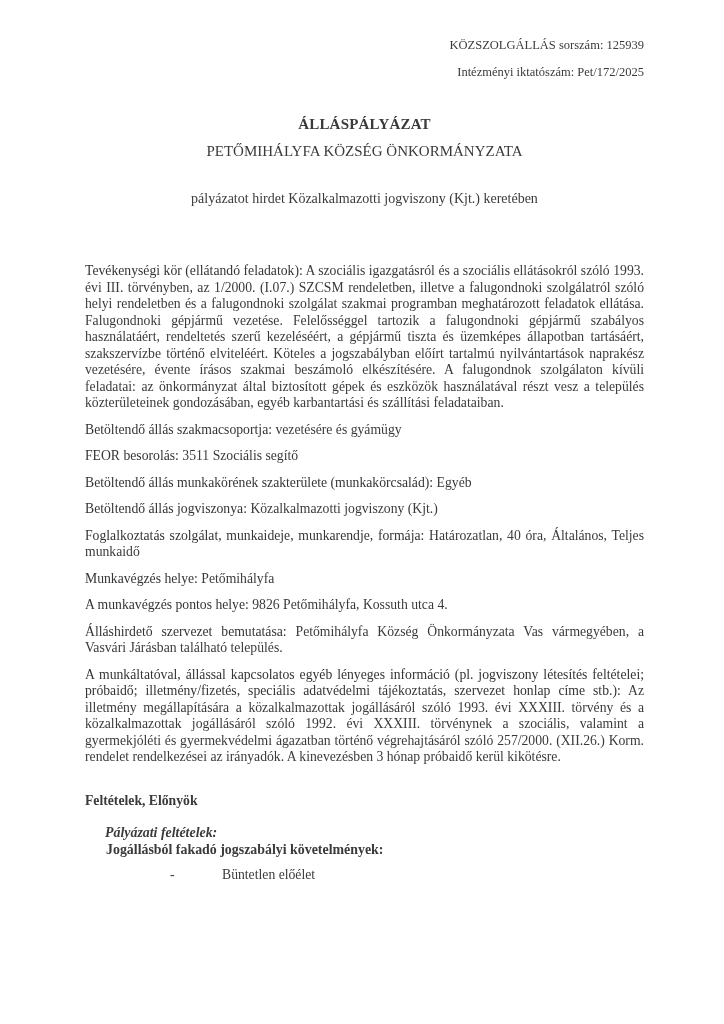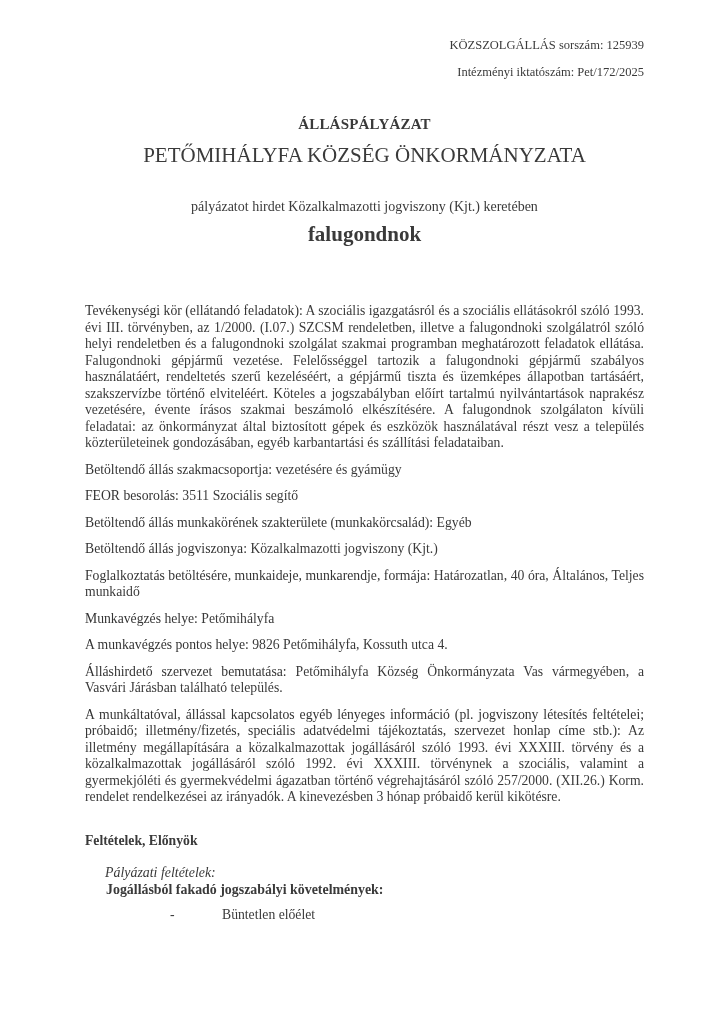--- a/index.html
+++ b/index.html
@@ -25,21 +25,21 @@
   }
   .doc-header .hline { margin-bottom: 12px; }
   
   .title-block { text-align: center; margin-top: 36px; }
   .title-main {
     font-size: 15px;
     font-weight: bold;
     letter-spacing: 0.2px;
   }
   .title-org {
-    font-size: 21px;
+    font-size: 15px;
     margin-top: 10px;
   }
   .title-announce {
     font-size: 14px;
     margin-top: 31px;
   }
   .title-position {
     font-size: 21px;
     font-weight: bold;
     margin-top: 7px;
@@ -59,21 +59,21 @@
     margin-bottom: 10px;
   }
   .lbl { font-weight: normal; color: #343434; }
   
   .cond-heading {
     font-weight: bold;
     margin-top: 27px;
     font-size: 13.7px;
   }
   .cond-sub {
-    font-weight: normal;
+    font-weight: bold;
     font-style: italic;
     margin-top: 16px;
     margin-left: 20px;
     font-size: 13.9px;
   }
   .cond-subsub {
     font-weight: bold;
     margin-left: 21px;
     font-size: 13.9px;
   }
@@ -95,36 +95,35 @@
 
   <div class="doc-header">
     <div class="hline">KÖZSZOLGÁLLÁS sorszám: 125939</div>
     <div class="hline">Intézményi iktatószám: Pet/172/2025</div>
   </div>
 
   <div class="title-block">
     <div class="title-main">ÁLLÁSPÁLYÁZAT</div>
     <div class="title-org">PETŐMIHÁLYFA KÖZSÉG ÖNKORMÁNYZATA</div>
     <div class="title-announce">pályázatot hirdet Közalkalmazotti jogviszony (Kjt.) keretében</div>
-    <div class="title-position">falugondnok</div>
   </div>
 
   <div class="content">
 
     <p class="field"><span class="lbl">Tevékenységi kör (ellátandó feladatok):</span> <span>A szociális igazgatásról és a szociális ellátásokról szóló 1993. évi III. törvényben, az 1/2000. (I.07.) SZCSM rendeletben, illetve a falugondnoki szolgálatról szóló helyi rendeletben és a falugondnoki szolgálat szakmai programban meghatározott feladatok ellátása. Falugondnoki gépjármű vezetése. Felelősséggel tartozik a falugondnoki gépjármű szabályos használatáért, rendeltetés szerű kezeléséért, a gépjármű tiszta és üzemképes állapotban tartásáért, szakszervízbe történő elviteléért. Köteles a jogszabályban előírt tartalmú nyilvántartások naprakész vezetésére, évente írásos szakmai beszámoló elkészítésére. A falugondnok szolgálaton kívüli feladatai: az önkormányzat által biztosított gépek és eszközök használatával részt vesz a település közterületeinek gondozásában, egyéb karbantartási és szállítási feladataiban.</span></p>
 
     <p class="field"><span class="lbl">Betöltendő állás szakmacsoportja:</span> <span>vezetésére és gyámügy</span></p>
 
     <p class="field"><span class="lbl">FEOR besorolás:</span> <span>3511 Szociális segítő</span></p>
 
     <p class="field"><span class="lbl">Betöltendő állás munkakörének szakterülete (munkakörcsalád):</span> <span>Egyéb</span></p>
 
     <p class="field"><span class="lbl">Betöltendő állás jogviszonya:</span> <span>Közalkalmazotti jogviszony (Kjt.)</span></p>
 
-    <p class="field"><span class="lbl">Foglalkoztatás betöltésére, munkaideje, munkarendje, formája:</span> <span>Határozatlan, 40 óra, Általános, Teljes munkaidő</span></p>
+    <p class="field"><span class="lbl">Foglalkoztatás szolgálat, munkaideje, munkarendje, formája:</span> <span>Határozatlan, 40 óra, Általános, Teljes munkaidő</span></p>
 
     <p class="field"><span class="lbl">Munkavégzés helye:</span> <span>Petőmihályfa</span></p>
 
     <p class="field"><span class="lbl">A munkavégzés pontos helye:</span> <span>9826 Petőmihályfa, Kossuth utca 4.</span></p>
 
     <p class="field"><span class="lbl">Álláshirdető szervezet bemutatása:</span> <span>Petőmihályfa Község Önkormányzata Vas vármegyében, a Vasvári Járásban található település.</span></p>
 
     <p class="field"><span class="lbl">A munkáltatóval, állással kapcsolatos egyéb lényeges információ (pl. jogviszony létesítés feltételei; próbaidő; illetmény/fizetés, speciális adatvédelmi tájékoztatás, szervezet honlap címe stb.):</span> <span>Az illetmény megállapítására a közalkalmazottak jogállásáról szóló 1993. évi XXXIII. törvény és a közalkalmazottak jogállásáról szóló 1992. évi XXXIII. törvénynek a szociális, valamint a gyermekjóléti és gyermekvédelmi ágazatban történő végrehajtásáról szóló 257/2000. (XII.26.) Korm. rendelet rendelkezései az irányadók. A kinevezésben 3 hónap próbaidő kerül kikötésre.</span></p>
 
     <div>

